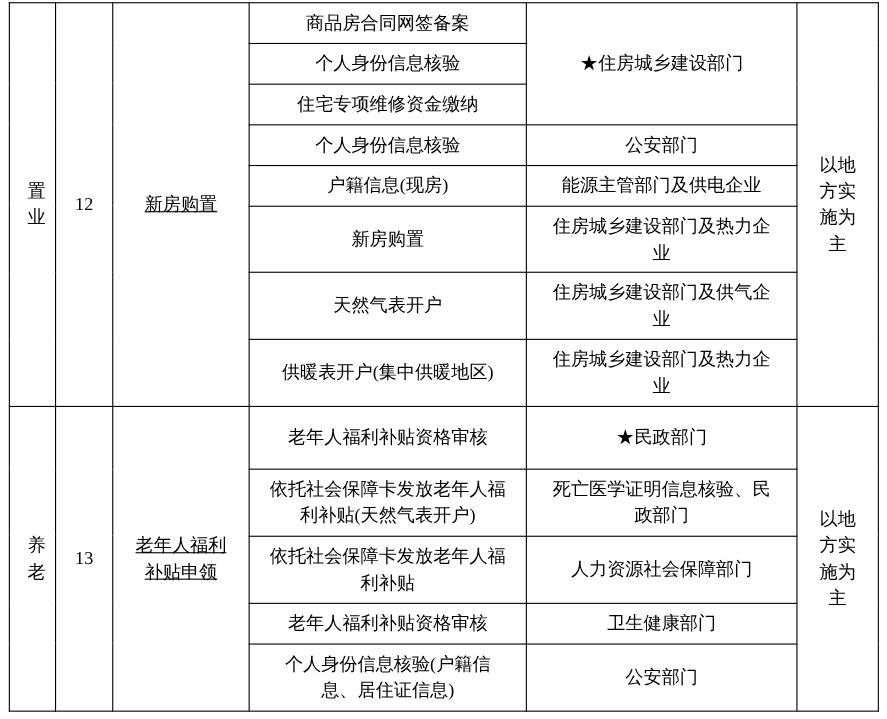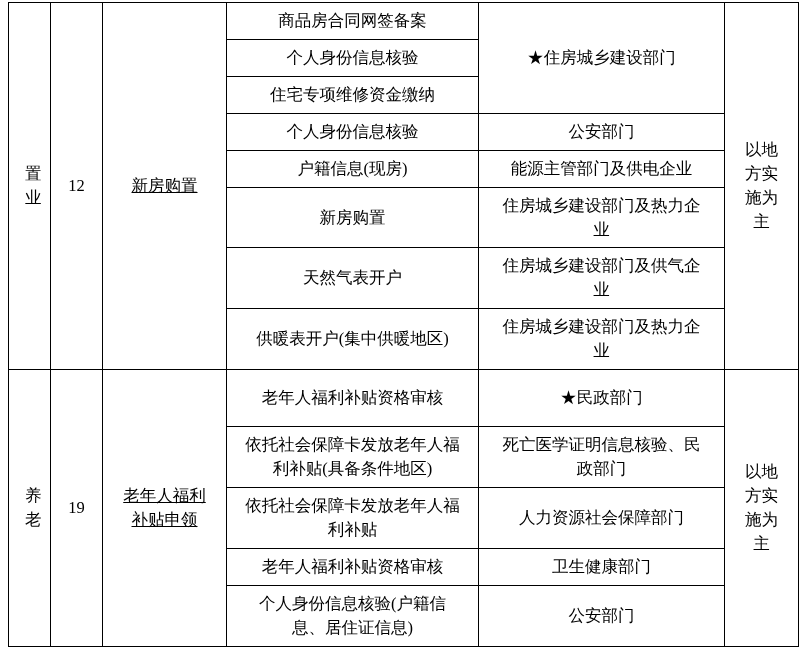--- a/index.html
+++ b/index.html
@@ -129,28 +129,28 @@
       </tr>
       <tr>
         <td class="item-cell">供暖表开户(集中供暖地区)</td>
         <td class="dept-cell">住房城乡建设部门及热力企业</td>
       </tr>
 
       <tr class="row-tall">
         <td class="cat-cell" rowspan="5">
             <span class="vtext">养老</span>
           </td>
-        <td class="no-cell" rowspan="5">19</td>
+        <td class="no-cell" rowspan="5">13</td>
         <td class="theme-cell" rowspan="5">老年人福利补贴申领</td>
         <td class="item-cell">老年人福利补贴资格审核</td>
         <td class="dept-cell">★民政部门</td>
         <td class="note-cell" rowspan="5">以地方实施为主</td>
       </tr>
       <tr class="row-tall">
-        <td class="item-cell">依托社会保障卡发放老年人福利补贴(具备条件地区)</td>
+        <td class="item-cell">依托社会保障卡发放老年人福利补贴(天然气表开户)</td>
         <td class="dept-cell">死亡医学证明信息核验、民政部门</td>
       </tr>
       <tr class="row-tall">
         <td class="item-cell">依托社会保障卡发放老年人福利补贴</td>
         <td class="dept-cell">人力资源社会保障部门</td>
       </tr>
       <tr>
         <td class="item-cell">老年人福利补贴资格审核</td>
         <td class="dept-cell">卫生健康部门</td>
       </tr>

